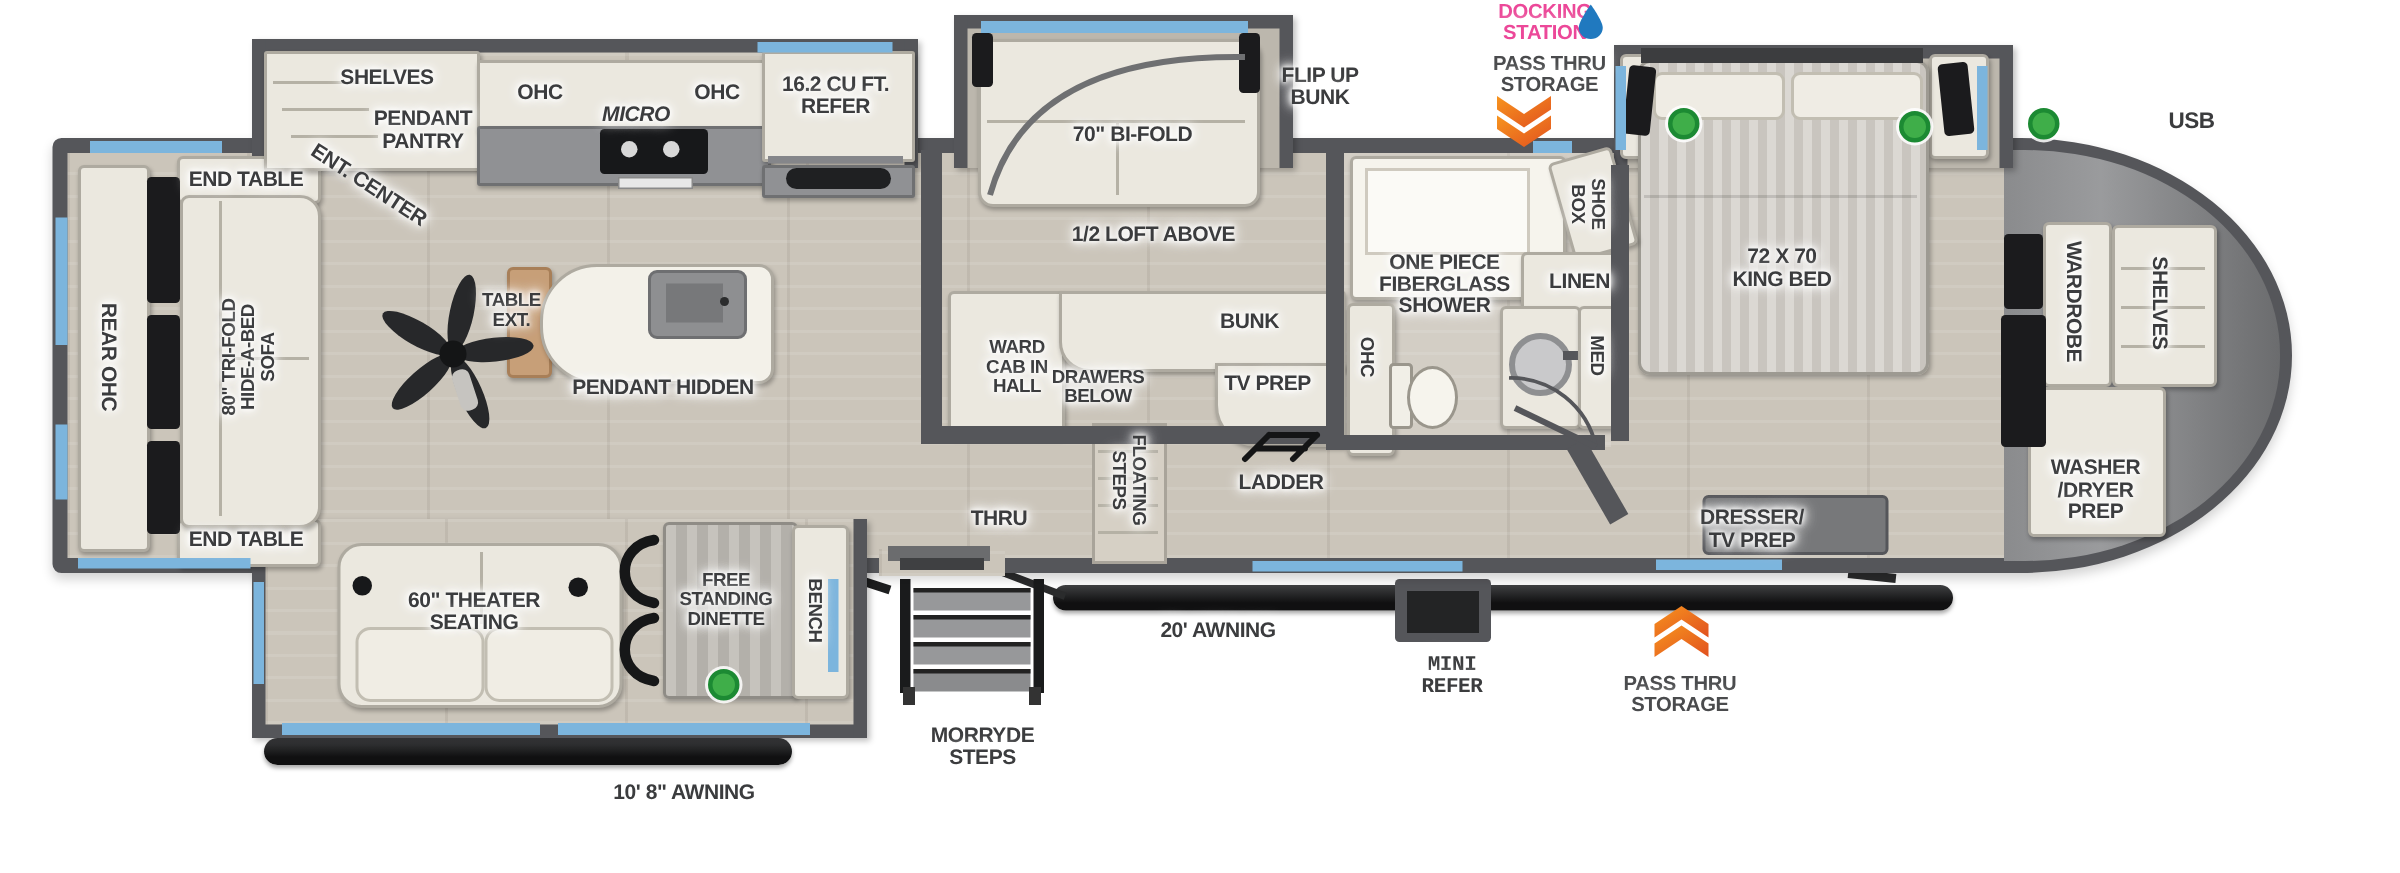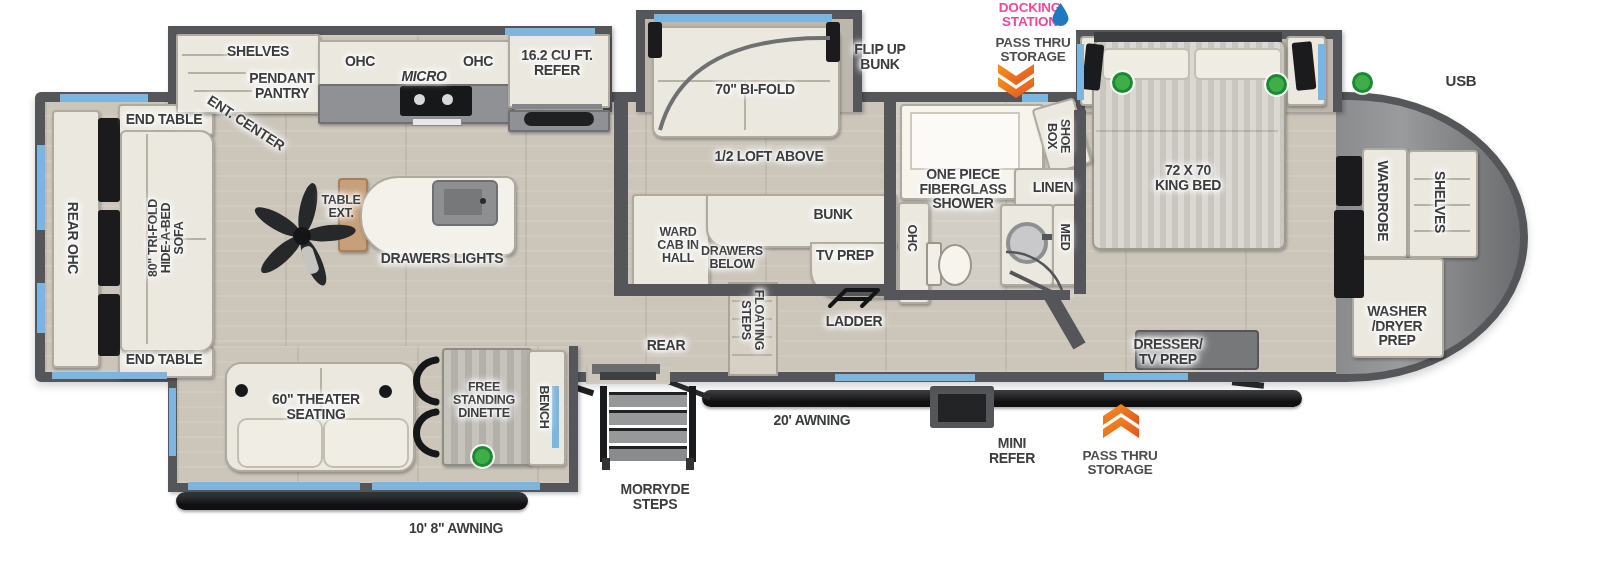--- a/index.html
+++ b/index.html
@@ -282,21 +282,21 @@
   <div class="lbl" style="left:282px;top:86px;">PENDANT
 PANTRY</div>
   <div class="lbl ang" style="left:246px;top:123px;">ENT. CENTER</div>
   <div class="lbl" style="left:360px;top:61px;">OHC</div>
   <div class="lbl" style="left:424px;top:76px;font-style:italic;">MICRO</div>
   <div class="lbl" style="left:478px;top:61px;">OHC</div>
   <div class="lbl" style="left:557px;top:63px;">16.2 CU FT.
 REFER</div>
   <div class="lbl sm" style="left:341px;top:207px;">TABLE
 EXT.</div>
-  <div class="lbl" style="left:442px;top:258px;">DRAWERS LIGHTS</div>
+  <div class="lbl" style="left:442px;top:258px;">PENDANT HIDDEN</div>
 
   <div class="lbl" style="left:880px;top:57px;">FLIP UP
 BUNK</div>
   <div class="lbl" style="left:755px;top:89px;">70" BI-FOLD</div>
   <div class="lbl" style="left:769px;top:156px;">1/2 LOFT ABOVE</div>
   <div class="lbl sm" style="left:678px;top:245px;">WARD
 CAB IN
 HALL</div>
   <div class="lbl sm" style="left:732px;top:258px;">DRAWERS
 BELOW</div>
@@ -325,23 +325,23 @@
 /DRYER
 PREP</div>
 
   <div class="lbl" style="left:316px;top:407px;">60" THEATER
 SEATING</div>
   <div class="lbl sm" style="left:484px;top:400px;">FREE
 STANDING
 DINETTE</div>
   <div class="lbl v sm" style="left:543px;top:407px;">BENCH</div>
 
-  <div class="lbl" style="left:666px;top:345px;">REAR</div>
+  <div class="lbl" style="left:666px;top:345px;">THRU</div>
   <div class="lbl" style="left:812px;top:420px;">20' AWNING</div>
   <div class="lbl" style="left:456px;top:528px;">10' 8" AWNING</div>
   <div class="lbl" style="left:655px;top:497px;">MORRYDE
 STEPS</div>
-  <div class="lbl" style="left:1012px;top:451px;">MINI
+  <div class="lbl" style="left:968px;top:451px;font-family:Liberation Mono, monospace;">MINI
 REFER</div>
   <div class="lbl leg" style="left:1120px;top:463px;color:#4a4b4d;">PASS THRU
 STORAGE</div>
 
 </div>
 
 </body></html>

